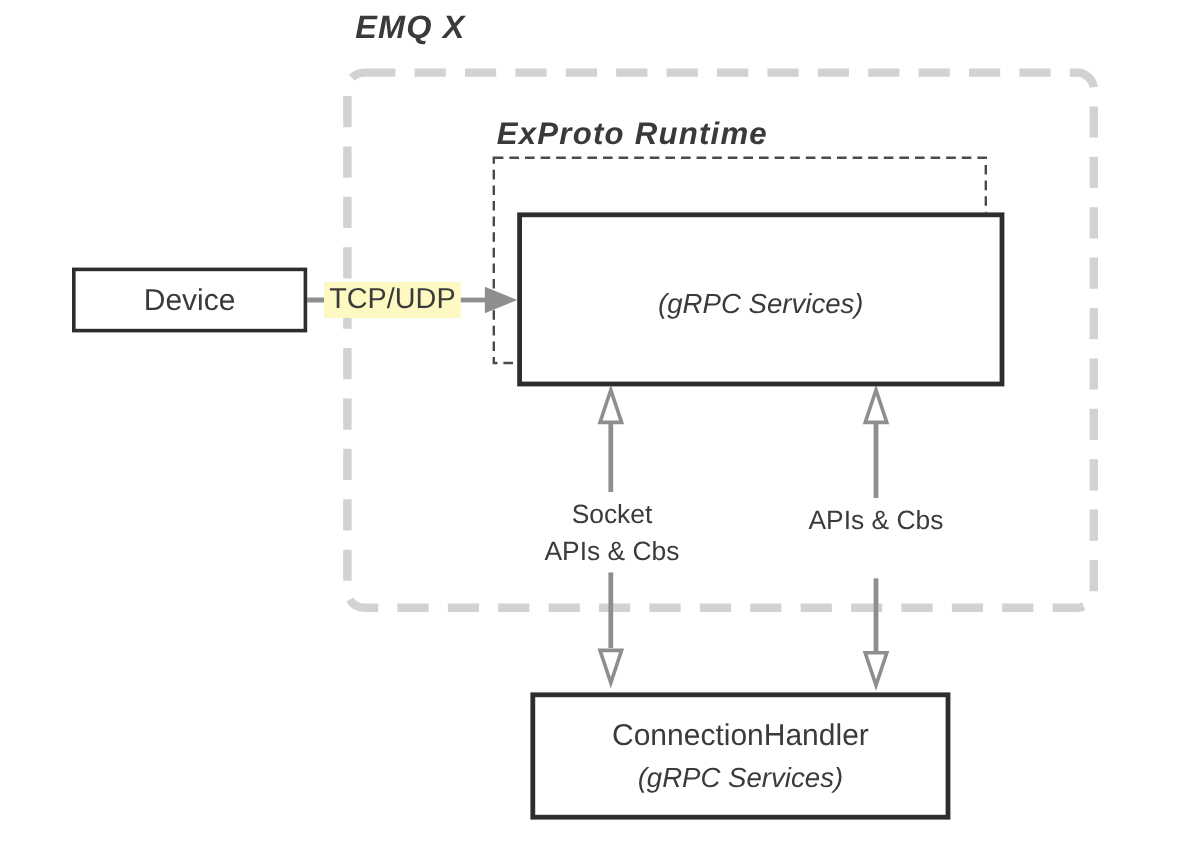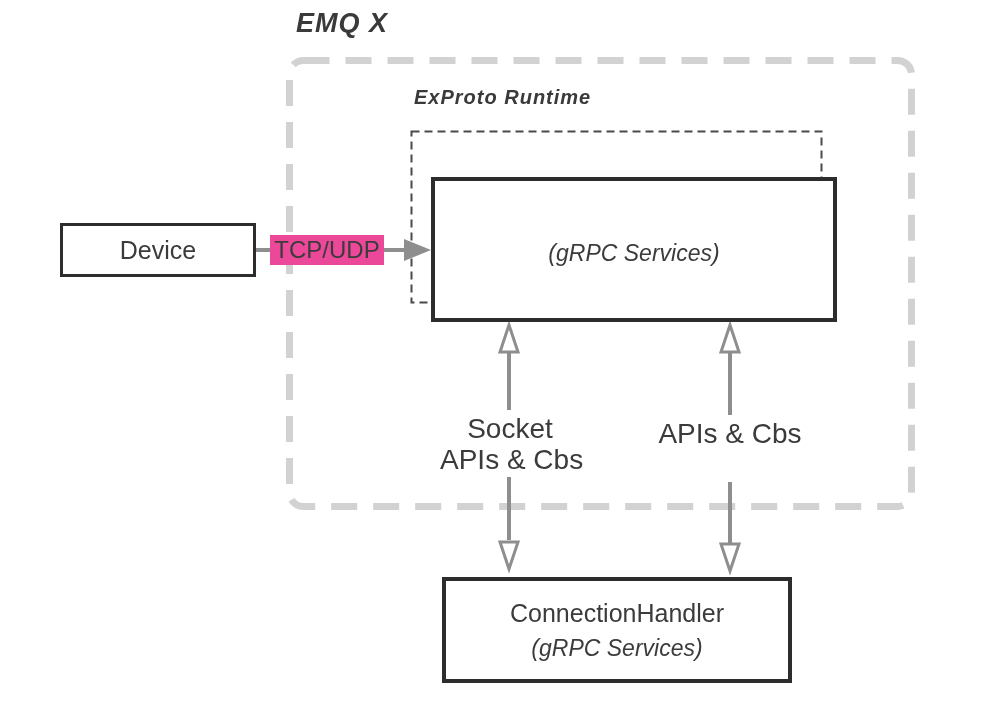--- a/index.html
+++ b/index.html
@@ -41,36 +41,36 @@
 
   .group-label {
     position: absolute;
     font-style: italic;
     font-weight: 700;
     color: #3a3a3a;
     letter-spacing: 1px;
     white-space: nowrap;
   }
   .emqx-label { left: 296px; top: 8px; font-size: 27px; }
-  .exproto-label { left: 414px; top: 86px; font-size: 20px; }
+  .exproto-label { left: 414px; top: 96px; font-size: 26px; }
 
   .tcp-label {
     position: absolute;
     left: 270px; top: 235px; width: 114px;
-    background: #ec4899;
+    background: #fef9c3;
     text-align: center;
     font-size: 24px;
     line-height: 30px;
     color: #3b3b3b;
     white-space: nowrap;
   }
   .arrow-label {
     position: absolute;
     text-align: center;
-    font-size: 28px;
+    font-size: 22px;
     line-height: 31px;
     color: #3b3b3b;
     white-space: nowrap;
   }
   .socket-label { left: 440px; top: 413px; width: 140px; }
   .pubsub-label { left: 655px; top: 418px; width: 150px; }
 </style>
 </head>
 <body>
 

